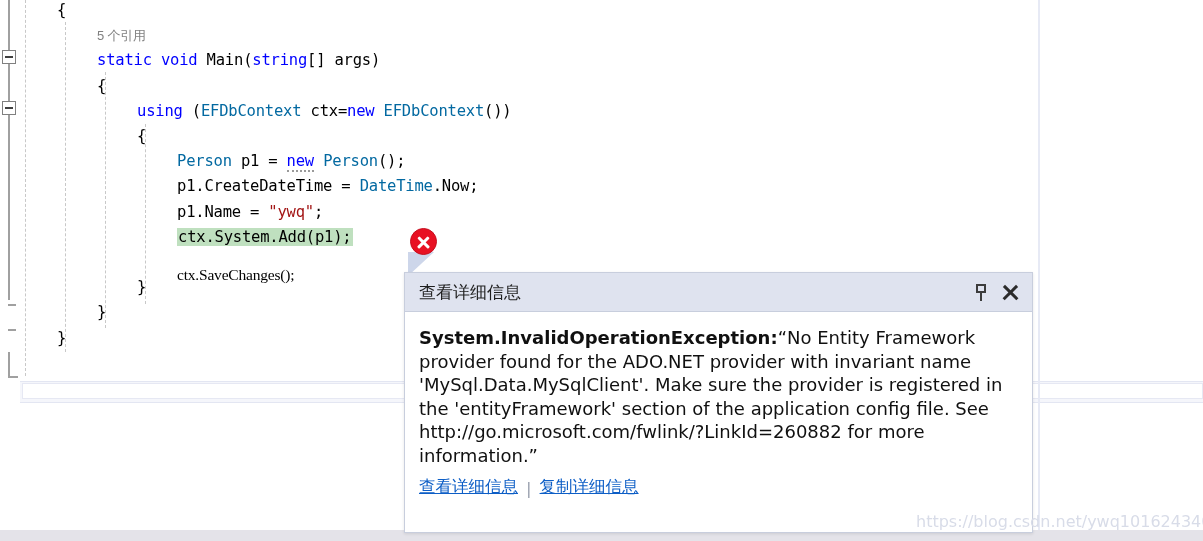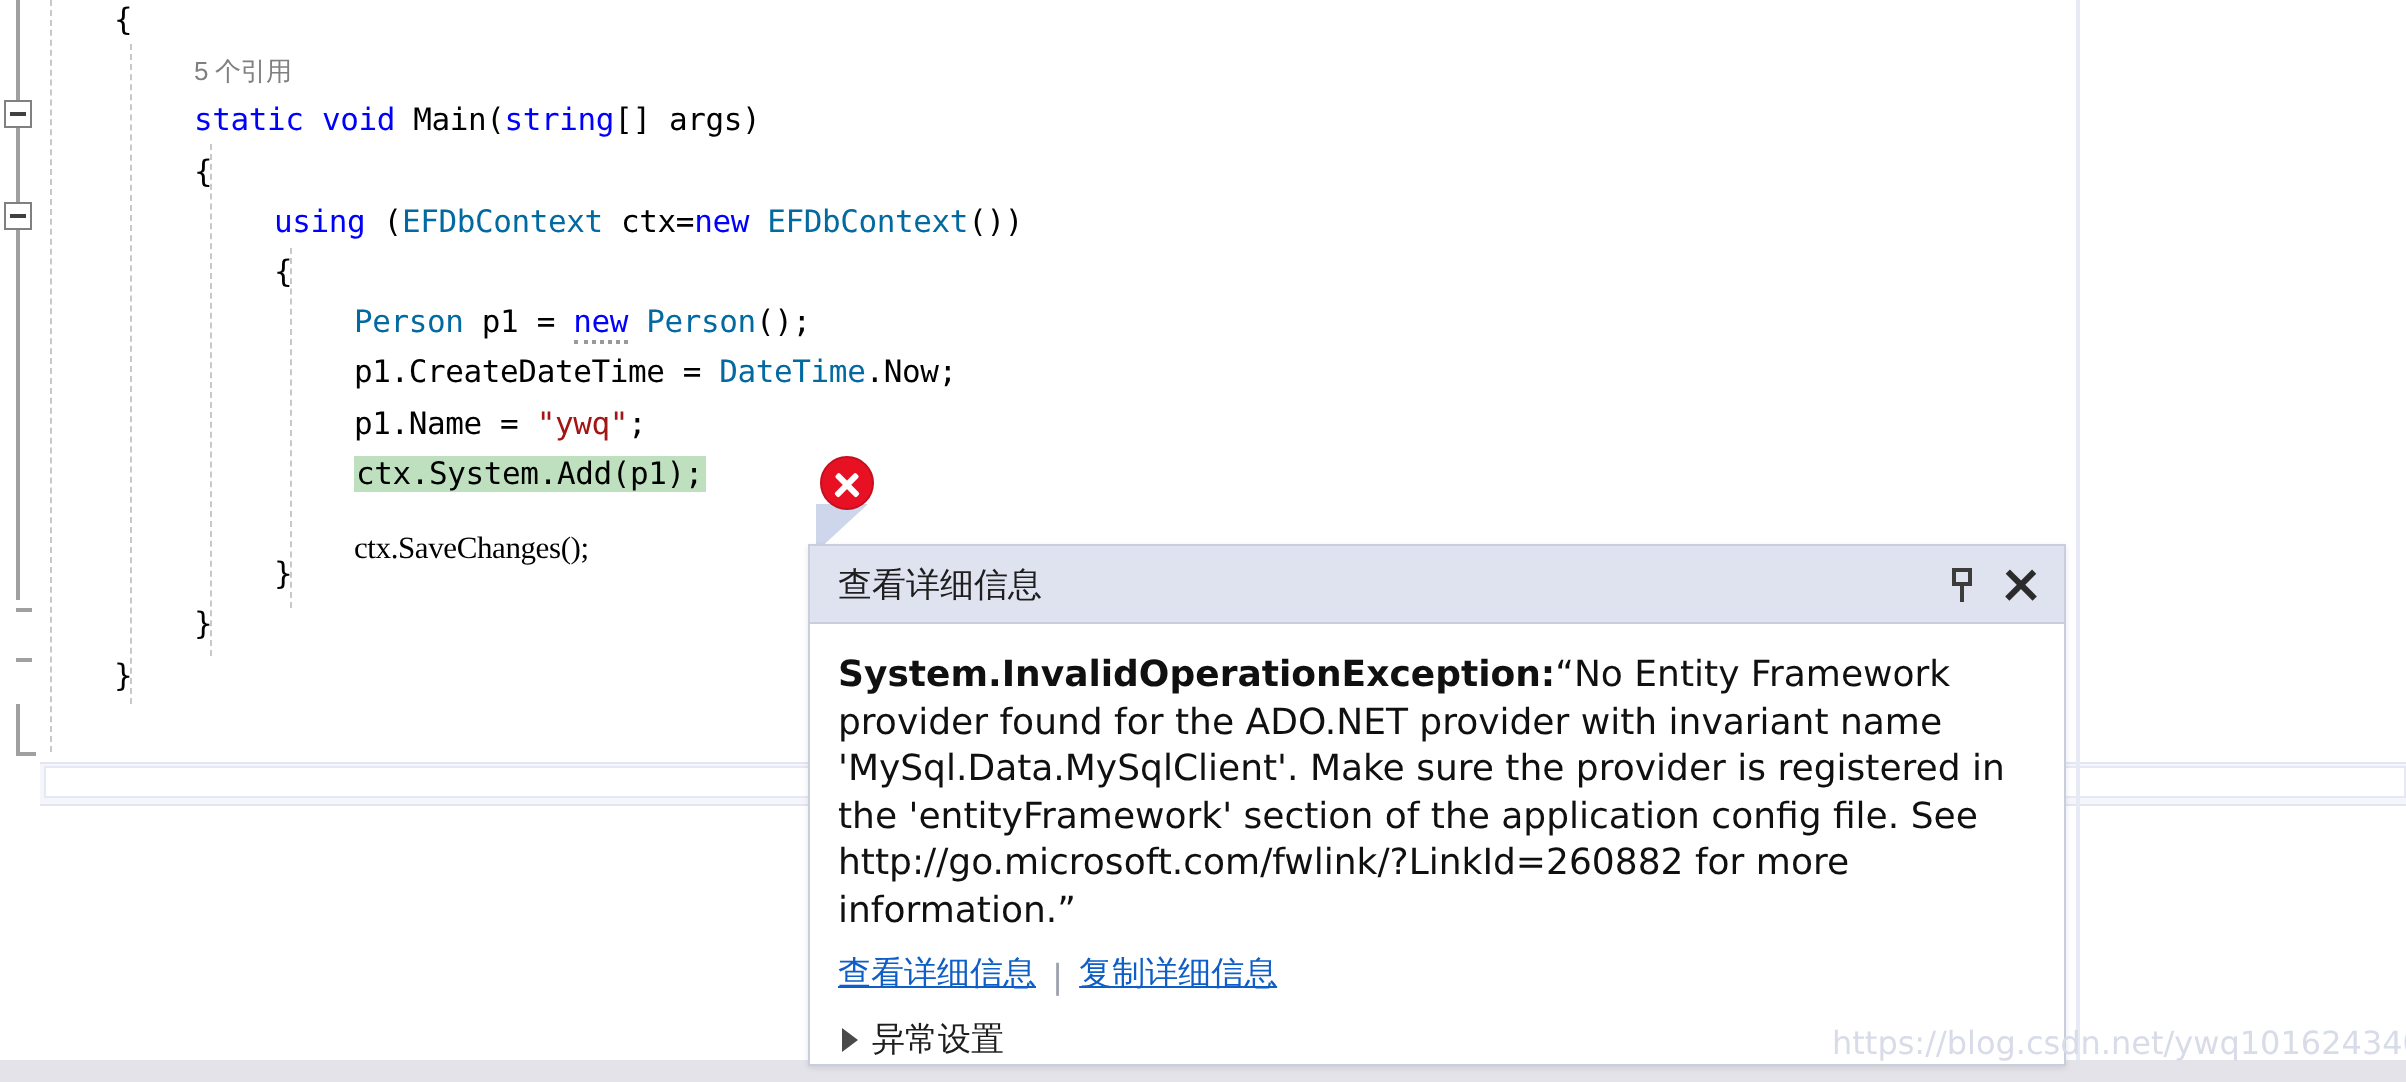--- a/index.html
+++ b/index.html
@@ -265,20 +265,16 @@
 
   <div class="popup-body">
     <p class="exc-msg"><span class="exc-type">System.InvalidOperationException:</span><span>“No Entity Framework provider found for the ADO.NET provider with invariant name 'MySql.Data.MySqlClient'. Make sure the provider is registered in the 'entityFramework' section of the application config file. See http://go.microsoft.com/fwlink/?LinkId=260882 for more information.”</span></p>
 
     <div class="popup-links">
       <span class="popup-link">查看详细信息</span>
       <span class="link-sep">|</span>
       <span class="popup-link">复制详细信息</span>
     </div>
 
-    <div class="exc-settings">
-      <span class="tri-right"></span>
-      <span>异常设置</span>
-    </div>
   </div>
 </div>
 
 <div class="watermark">https://blog.csdn.net/ywq1016243402</div>
 
 </body></html>

